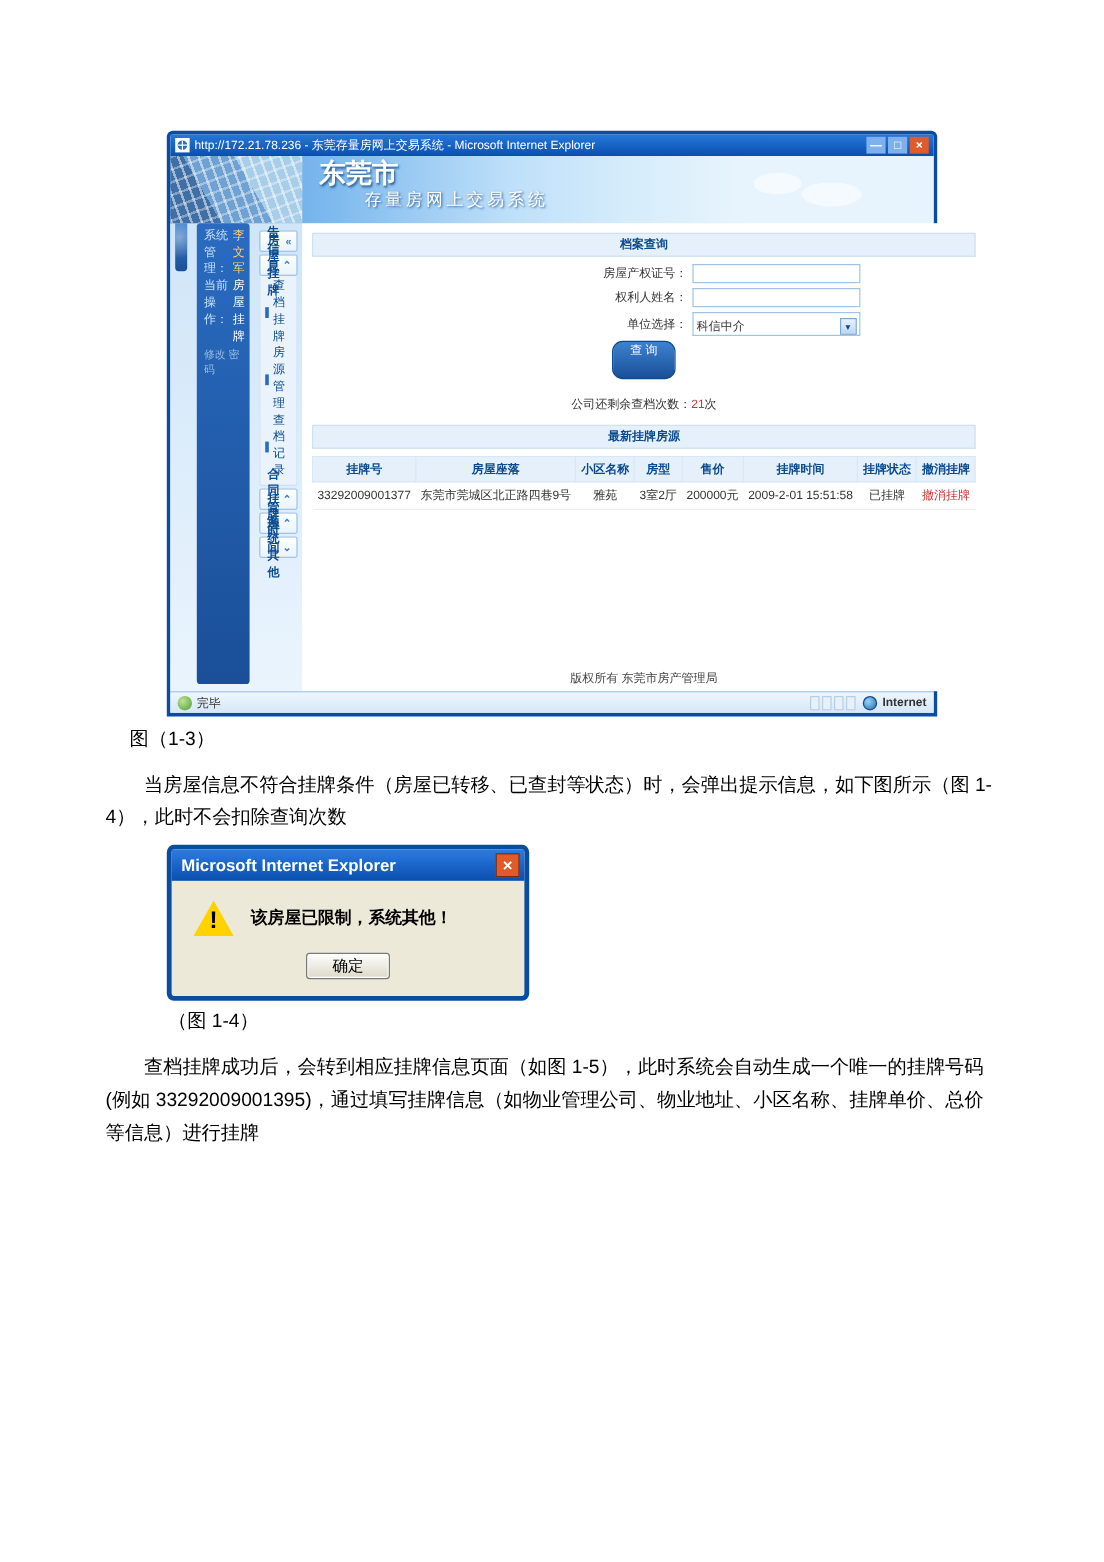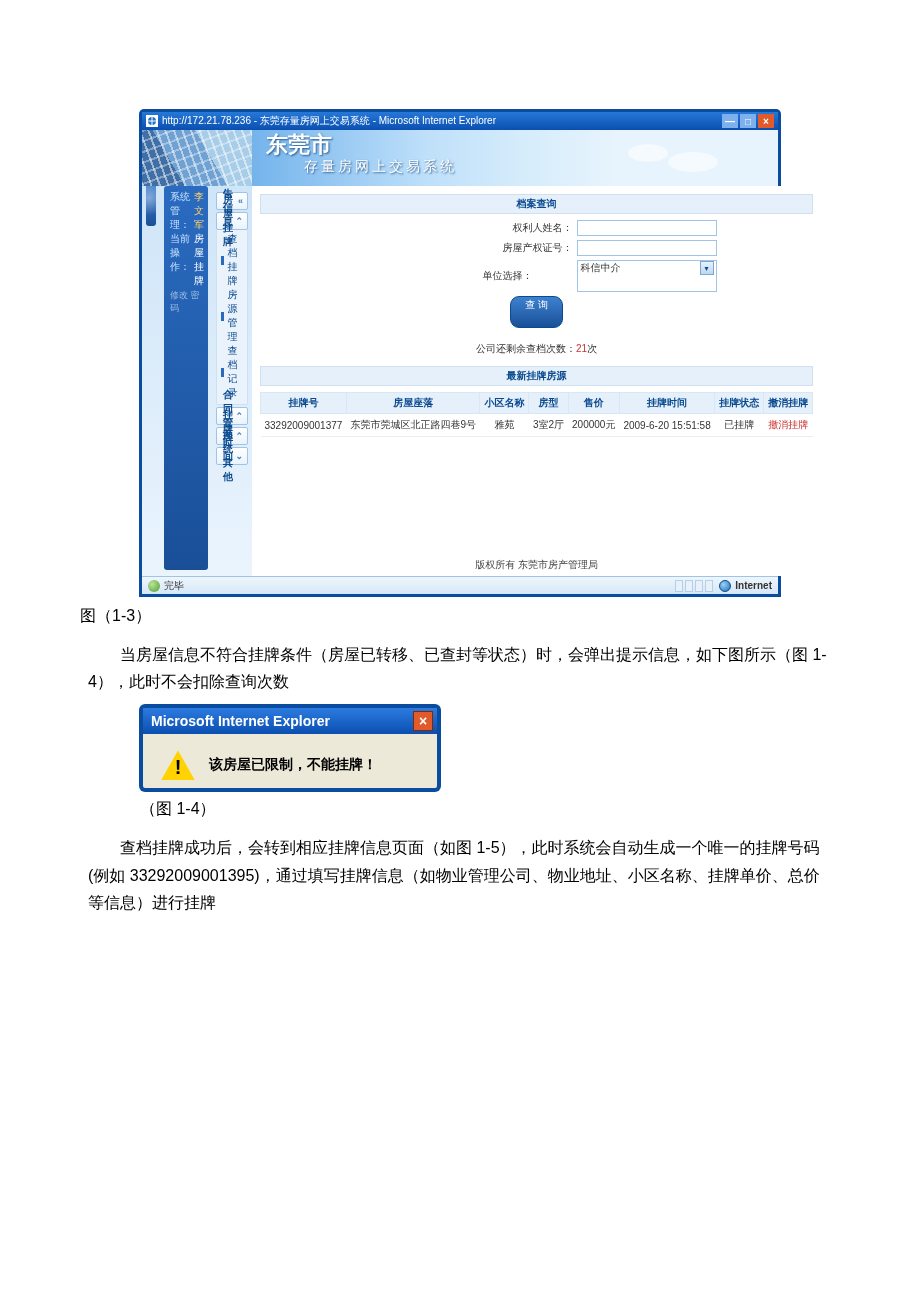--- a/index.html
+++ b/index.html
@@ -85,21 +85,21 @@
   .main { flex: 1; background: #fff; font-size: 10px; color: #333; padding: 8px 8px 4px 8px; display: flex; flex-direction: column; }
 
   .section-title {
     background: #e5f0fb; text-align: center; color: #0a4a8f; font-weight: bold; font-size: 10px;
     padding: 2px 0; margin-bottom: 6px; border: 1px solid #cfe0f1;
   }
   .form-area { width: 360px; margin: 0 auto 6px auto; }
   .form-row { display: flex; align-items: center; justify-content: flex-end; margin-bottom: 4px; }
   .form-label { width: 110px; text-align: right; color: #333; padding-right: 4px; }
   .form-input { width: 140px; height: 16px; border: 1px solid #9fc4e6; background: #fff; font-size: 10px; padding: 0 3px; }
-  .form-select { width: 140px; height: 32px; border: 1px solid #9fc4e6; background: #fff; font-size: 10px; display: flex; align-items: flex-start; justify-content: space-between; padding: 0 2px 0 3px; margin-left: 40px; }
+  .form-select { width: 140px; height: 20px; border: 1px solid #9fc4e6; background: #fff; font-size: 10px; display: flex; align-items: flex-end; justify-content: space-between; padding: 0 2px 0 3px; }
   .sel-arrow { width: 14px; height: 14px; background: linear-gradient(#e7f1fb,#bcd8f2); border: 1px solid #7aa8d4; display: flex; align-items: center; justify-content: center; font-size: 8px; color: #0a4a8f; }
 
   .btn-query {
     display: inline-block; height: 32px; line-height: 16px; padding: 0 14px; border: 1px solid #0a4a8f;
     border-radius: 9px; background: linear-gradient(#3d82cf,#1a4f98); color: #fff; font-size: 10px;
   }
   .remain-line { text-align: center; color: #333; margin: 4px 0 10px 0; }
   .remain-line .num { color: #c33; }
 
   .table-wrap { flex: 1; }
@@ -113,21 +113,21 @@
 
   .ie-status { height: 18px; border-top: 1px solid #9fc4e6; background: linear-gradient(#eef6fd,#d6e7f7); display: flex; align-items: center; font-size: 10px; color: #333; padding: 0 6px; }
   .ie-status .st-left { display: flex; align-items: center; gap: 4px; flex: 1; }
   .ie-status .st-ico { width: 12px; height: 12px; border-radius: 50%; background: radial-gradient(circle at 35% 35%, #bde39a, #4e9d2e); }
   .ie-status .st-zone { display: flex; align-items: center; gap: 4px; font-weight: bold; }
   .ie-status .st-zone .st-globe { width: 12px; height: 12px; border-radius: 50%; background: radial-gradient(circle at 35% 35%, #9dd1f5, #1e6fb3); border: 1px solid #0a4a8f; }
   .ie-status .st-cells { display: flex; gap: 2px; margin: 0 6px; }
   .ie-status .st-cells span { width: 8px; height: 12px; background: #e8f0f9; border: 1px solid #b6cee6; }
 
   
-  .caption { font-size: 16px; margin: 6px 0 14px 80px; }
+  .caption { font-size: 16px; margin: 6px 0 14px 108px; }
   .para { font-size: 16px; line-height: 1.7; margin: 4px 88px 10px 88px; text-indent: 2em; }
   .caption2 { font-size: 16px; margin: 8px 0 14px 140px; }
 
   
   .dlg {
     width: 300px; margin: 6px 0 8px 140px; border: 3px solid #0a4da0; border-radius: 5px;
     background: #ece9d8; box-shadow: 0 0 0 1px #0a4da0;
   }
   .dlg-title {
     height: 26px; background: linear-gradient(#2d7be0,#0a4fb0); color: #fff; font-weight: bold;
@@ -233,25 +233,25 @@
               <span class="nav-chevron">⌄</span>
             </div>
           </div>
         </div>
 
         <div class="main">
           <div class="section-title">档案查询</div>
 
           <div class="form-area">
             <div class="form-row">
+              <span class="form-label">房屋产权证号：</span>
+              <input class="form-input" style="">
+            </div>
+            <div class="form-row">
               <span class="form-label">权利人姓名：</span>
-              <input class="form-input" style="">
-            </div>
-            <div class="form-row">
-              <span class="form-label">房屋产权证号：</span>
               <input class="form-input" style="">
             </div>
             <div class="form-row">
               <span class="form-label">单位选择：</span>
               <div class="form-select">
                 <span>科信中介</span>
                 <span class="sel-arrow">▾</span>
               </div>
             </div>
             <div class="form-row" style="justify-content:center;">
@@ -278,21 +278,21 @@
                   <th>撤消挂牌</th>
                 </tr>
               </thead>
               <tbody>
                 <tr>
                   <td>33292009001377</td>
                   <td class="addr">东莞市莞城区北正路四巷9号</td>
                   <td>雅苑</td>
                   <td>3室2厅</td>
                   <td>200000元</td>
-                  <td style="line-height:11px;">2009-6-20 15:51:58</td>
+                  <td style="line-height:11px;">2009-2-01 15:51:58</td>
                   <td>已挂牌</td>
                   <td><a href="#" class="red">撤消挂牌</a></td>
                 </tr>
               </tbody>
             </table>
           </div>
 
           <div class="copyright">版权所有 东莞市房产管理局</div>
         </div>
       </div>
@@ -322,21 +322,24 @@
 
   <div class="dlg">
     <div class="dlg-title">
       <span>Microsoft Internet Explorer</span>
       <span class="dlg-close">×</span>
     </div>
     <div class="dlg-body">
       <div class="dlg-warn">
           <span>!</span>
         </div>
-      <div class="dlg-msg">该房屋已限制，不能挂牌！</div>
+      <div class="dlg-msg">该房屋已限制，系统其他！</div>
+    </div>
+    <div class="dlg-btns">
+      <button class="dlg-btn">确定</button>
     </div>
   </div>
 
   <div class="caption2">（图 1-4）</div>
 
   <p class="para">查档挂牌成功后，会转到相应挂牌信息页面（如图 1-5），此时系统会自动生成一个唯一的挂牌号码(例如 33292009001395)，通过填写挂牌信息（如物业管理公司、物业地址、小区名称、挂牌单价、总价等信息）进行挂牌</p>
 
 </div>
 
 </body></html>

